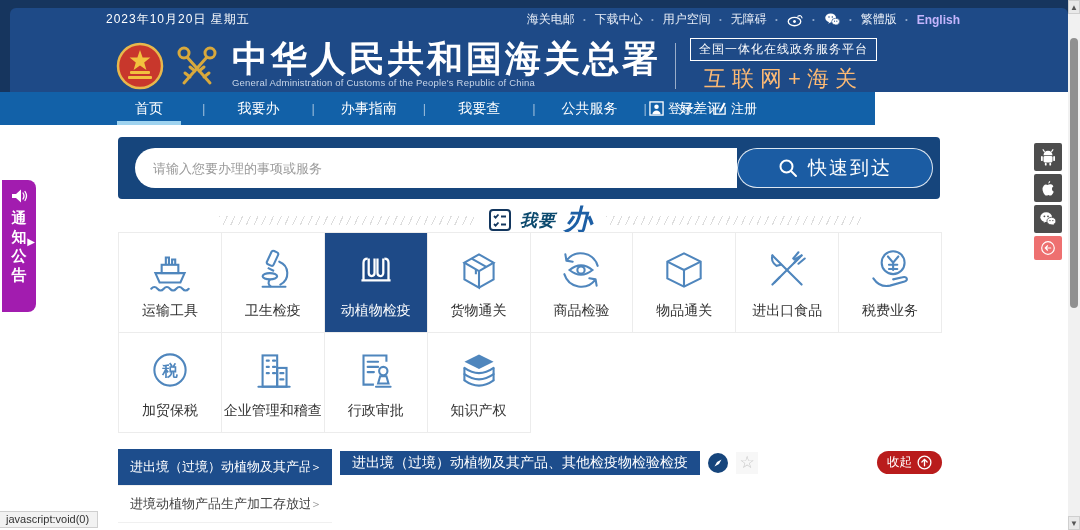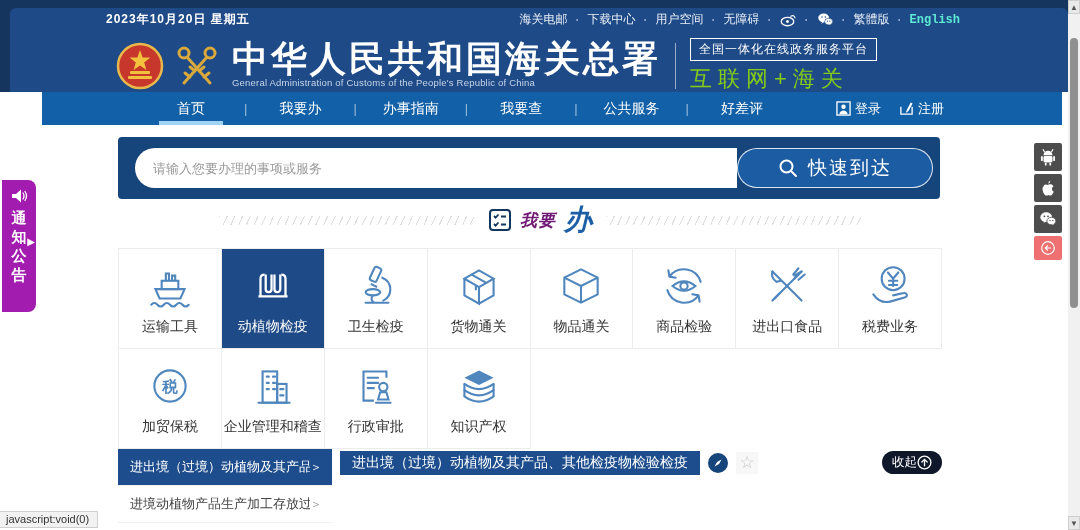--- a/index.html
+++ b/index.html
@@ -2,82 +2,82 @@
 <html><head>
 <meta charset="utf-8">
 <style>
   * { margin:0; padding:0; box-sizing:border-box; }
   html,body { width:1080px; height:530px; overflow:hidden; }
   body { font-family:"Liberation Sans","DejaVu Sans",sans-serif; background:#fff; position:relative; }
 
   
   .frame-top { position:absolute; left:0; top:0; width:1080px; height:92px; background:#16355e; }
   .topband { position:absolute; left:10px; top:8px; right:12px; height:84px; background:#1e4a87; border-radius:6px 6px 0 0; }
-  .date { position:absolute; left:96px; top:3px; color:#fff; font-size:12px; font-weight:bold; letter-spacing:1px; }
+  .date { position:absolute; left:96px; top:3px; color:#fff; font-size:12px; font-weight:normal; letter-spacing:1px; }
   .toplinks { position:absolute; right:108px; top:3px; display:flex; align-items:center; color:#e8eef7; font-size:12px; }
   .toplinks .tl { cursor:pointer; }
   .toplinks .dot { margin:0 8px; color:#8fa8cc; font-weight:bold; }
-  .toplinks .lang-en { font-weight:bold; color:#5eead4;font-family:Liberation Mono, monospace; }
+  .toplinks .lang-en { font-weight:bold; color:#c4b5fd; }
   .tl-icon { display:inline-flex; width:17px; height:15px; vertical-align:middle; }
 
   .logo-row { position:absolute; left:106px; top:30px; display:flex; align-items:center; }
   .emblem { width:48px; height:48px; }
   .keys { width:50px; height:50px; margin-left:8px; }
   .title-block { margin-left:10px; }
   .site-title { color:#fff; font-size:36px; font-weight:bold; letter-spacing:3px; line-height:30px; }
   .site-sub { color:#c7d5e8; font-size:9.5px; margin-top:3px; letter-spacing:.2px; }
   .vdivider { width:1px; height:46px; background:rgba(255,255,255,.55); margin:0 14px; }
   .platform .badge { display:inline-block; border:1px solid #fff; color:#fff; font-size:12px; padding:2px 8px; letter-spacing:1px; }
-  .platform .pname { color:#84cc16; font-size:22px; letter-spacing:6px; margin-top:3px; }
-
-  
-  .navband { position:absolute; left:0; top:92px; width:1020px; height:33px; background:#1261a8;margin-left:42px; }
+  .platform .pname { color:#fdba74; font-size:22px; letter-spacing:6px; margin-top:3px;text-align:center; }
+
+  
+  .navband { position:absolute; left:0; top:92px; width:875px; height:33px; background:#1261a8; }
   .nav-items { position:absolute; left:118px; top:0; height:33px; display:flex; align-items:center; }
   .nav-item { color:#fff; font-size:14px; padding:0 4px; height:33px; line-height:33px; position:relative; cursor:pointer; text-align:center; min-width:62px; }
   .nav-sep { color:rgba(255,255,255,.55); margin:0 22px; font-size:13px; }
   .nav-item.active::after { content:""; position:absolute; left:50%; transform:translateX(-50%); bottom:0; width:64px; height:4px; background:#9fd3ef; }
   .nav-auth { position:absolute; right:118px; top:0; height:33px; display:flex; align-items:center; gap:18px; color:#ffffff; font-size:13px; }
   .auth-link { display:flex; align-items:center; gap:4px; cursor:pointer; }
 
   
   .search-panel { position:absolute; left:118px; top:137px; width:822px; height:62px; background:#16457c; border-radius:4px; }
   .search-input { position:absolute; left:17px; top:11px; width:602px; height:40px; border:none; outline:none; background:#fff; border-radius:20px 0 0 20px; padding:10px 18px; font-size:13px; color:#333; font-family:inherit; }
   .search-input::placeholder { color:#9a9a9a; }
   .search-btn { position:absolute; left:619px; top:11px; width:196px; height:40px; background:#1b5ca3; border:1px solid rgba(255,255,255,.85); border-radius:20px; color:#fff; font-size:19px; letter-spacing:2px; display:flex; align-items:center; justify-content:center; gap:10px; cursor:pointer; font-family:inherit; }
 
   
   .section-head { position:absolute; left:0; top:207px; width:1080px; display:flex; align-items:center; justify-content:center; gap:14px; }
   .hatch { width:255px; height:9px; background:repeating-linear-gradient(115deg,#ddd 0 1px,transparent 1px 7px); }
   .sh-center { display:flex; align-items:center; gap:8px; }
-  .sh-prefix { font-size:17px; font-weight:bold; font-style:italic; color:#701a75; letter-spacing:1px; }
+  .sh-prefix { font-size:17px; font-weight:bold; font-style:italic; color:#0c4a6e; letter-spacing:1px; }
   .sh-suffix { font-size:28px; font-weight:bold; font-style:italic; color:#1d5fa5; line-height:26px; }
 
   
-  .grid { position:absolute; left:118px; top:248px; width:824px; display:grid; grid-template-columns:repeat(8,1fr); border-top:1px solid #ececec; border-left:1px solid #ececec; }
+  .grid { position:absolute; left:118px; top:232px; width:824px; display:grid; grid-template-columns:repeat(8,1fr); border-top:1px solid #ececec; border-left:1px solid #ececec; }
   .tile { height:100px; background:#fff; border-right:1px solid #ececec; border-bottom:1px solid #ececec; display:flex; flex-direction:column; align-items:center; justify-content:center; gap:7px; color:#4f86bd; cursor:pointer; }
   .tile .label { font-size:14px; color:#333; }
   .tile.selected { background:#1e4a87; color:#fff; }
   .tile.selected .label { color:#fff; }
   .tile.blank { border:none; background:#fff; cursor:default; }
   .tile svg { width:50px; height:50px; }
 
   
   .detail { position:absolute; left:118px; top:449px; width:824px; height:81px; }
   .dmenu { position:absolute; left:0; top:0; width:214px; }
   .dmenu-item { height:37px; display:flex; align-items:center; justify-content:space-between; padding:0 10px 0 12px; font-size:13px; color:#444; background:#fff; border-bottom:1px solid #f0f0f0; cursor:pointer; }
   .dmenu-item .arr { color:#999; font-size:12px; }
   .dmenu-item.selected { background:#1d4d8c; color:#fff; }
   .dmenu-item.selected .arr { color:#fff; }
   .dmenu-item .mi-label { white-space:nowrap; overflow:hidden; }
   .dbody { position:absolute; left:214px; top:2px; right:0; }
   .dheader-row { display:flex; align-items:center; gap:8px; padding-left:8px; }
   .dheader { background:#1d4d8c; color:#fff; font-size:14px; padding:3px 12px; white-space:nowrap; }
   .compass { width:20px; height:20px; border-radius:50%; background:#16457c; display:flex; align-items:center; justify-content:center; cursor:pointer; }
   .fav-star { width:22px; height:22px; background:#f7f7f7; color:#c6c6c6; font-size:17px; line-height:22px; text-align:center; cursor:pointer; }
-  .collapse-btn { position:absolute; right:0; top:0; background:#0f172a; border-radius:12px; color:#fff; font-size:12.5px; padding:3px 10px; display:flex; align-items:center; cursor:pointer; }
+  .collapse-btn { position:absolute; right:0; top:0; background:#b91c1c; border-radius:12px; color:#fff; font-size:12.5px; padding:3px 10px; display:flex; align-items:center; gap:5px; cursor:pointer; }
 
   
   .notice-tab { position:absolute; left:2px; top:180px; width:34px; height:132px; background:#a21caf; border-radius:0 8px 8px 0; color:#fff; display:flex; flex-direction:column; align-items:center; padding-top:8px; cursor:pointer; }
   .notice-text { font-size:15px; font-weight:bold; line-height:19px; width:16px; text-align:center; margin-top:4px; }
   .notice-arrow { position:absolute; right:1px; top:56px; font-size:10px; color:#fff; }
 
   .appbar { position:absolute; left:1034px; top:143px; width:28px; display:flex; flex-direction:column; gap:3px; }
   .app-btn { width:28px; height:28px; background:#4d4d4d; border-radius:2px; display:flex; align-items:center; justify-content:center; cursor:pointer; }
   .app-btn.red { background:#ee7070; height:24px; }
   .app-btn svg { width:18px; height:18px; }
@@ -221,62 +221,62 @@
 <div class="grid">
   <div class="tile">
     <svg viewBox="0 0 48 48" fill="none" stroke="currentColor" stroke-width="2">
       <path d="M10 27 L14 36 H34 L38 27 Z"></path>
         <rect x="16" y="19" width="16" height="8"></rect>
         <path d="M20 19 v-7 h3 v7 M26 19 v-5 h3 v5"></path>
         <path d="M6 42 q3 -3.5 6 0 q3 3.5 6 0 q3 -3.5 6 0 q3 3.5 6 0 q3 -3.5 6 0 q3 3.5 6 0" stroke-linecap="round"></path>
     </svg>
     <div class="label">运输工具</div>
   </div>
-  <div class="tile selected">
-    <svg viewBox="0 0 48 48" fill="none" stroke="currentColor" stroke-width="2.2">
-      <path d="M12 34 V17 q0 -4 4 -4 M36 34 V17 q0 -4 -4 -4 M10 34 h28"></path>
-      <path d="M17 13 v14 a2.8 2.8 0 0 0 5.6 0 V13 M25.4 13 v14 a2.8 2.8 0 0 0 5.6 0 V13"></path>
-    </svg>
-    <div class="label">动植物检疫</div>
-  </div>
   <div class="tile">
     <svg viewBox="0 0 48 48" fill="none" stroke="currentColor" stroke-width="2">
       <rect x="20" y="6" width="7" height="14" rx="2" transform="rotate(25 24 13)"></rect>
         <path d="M19 22 l6 3"></path>
         <path d="M30 16 a12 12 0 0 1 1 22" stroke-linecap="round"></path>
         <ellipse cx="21" cy="30" rx="7" ry="3"></ellipse>
         <path d="M14 40 h22" stroke-linecap="round"></path>
         <path d="M21 33 q-3 4 1 7"></path>
     </svg>
     <div class="label">卫生检疫</div>
   </div>
+  <div class="tile selected">
+    <svg viewBox="0 0 48 48" fill="none" stroke="currentColor" stroke-width="2.2">
+      <path d="M12 34 V17 q0 -4 4 -4 M36 34 V17 q0 -4 -4 -4 M10 34 h28"></path>
+      <path d="M17 13 v14 a2.8 2.8 0 0 0 5.6 0 V13 M25.4 13 v14 a2.8 2.8 0 0 0 5.6 0 V13"></path>
+    </svg>
+    <div class="label">动植物检疫</div>
+  </div>
   <div class="tile">
     <svg viewBox="0 0 48 48" fill="none" stroke="currentColor" stroke-width="2">
       <path d="M10 17 L24 9 L38 17 L24 25 Z"></path>
         <path d="M10 17 V33 L24 41 V25"></path>
         <path d="M38 17 V33 L24 41"></path>
         <path d="M17 13 L31 21 M21 23 v5"></path>
     </svg>
     <div class="label">货物通关</div>
   </div>
   <div class="tile">
     <svg viewBox="0 0 48 48" fill="none" stroke="currentColor" stroke-width="2">
-      <path d="M24 8 L40 16 V32 L24 40 L8 32 V16 Z"></path>
-        <path d="M8 16 L24 24 L40 16 M24 24 V40"></path>
-    </svg>
-    <div class="label">物品通关</div>
-  </div>
-  <div class="tile">
-    <svg viewBox="0 0 48 48" fill="none" stroke="currentColor" stroke-width="2">
       <path d="M40 20 A17 17 0 0 0 10 15 M10 15 l-1 -6 M10 15 l6 1" stroke-linecap="round"></path>
       <path d="M8 28 A17 17 0 0 0 38 33 M38 33 l1 6 M38 33 l-6 -1" stroke-linecap="round"></path>
       <path d="M13 24 q11 -9 22 0 q-11 9 -22 0z"></path>
         <circle cx="24" cy="24" r="3.5"></circle>
     </svg>
     <div class="label">商品检验</div>
+  </div>
+  <div class="tile">
+    <svg viewBox="0 0 48 48" fill="none" stroke="currentColor" stroke-width="2">
+      <path d="M24 8 L40 16 V32 L24 40 L8 32 V16 Z"></path>
+        <path d="M8 16 L24 24 L40 16 M24 24 V40"></path>
+    </svg>
+    <div class="label">物品通关</div>
   </div>
   <div class="tile">
     <svg viewBox="0 0 48 48" fill="none" stroke="currentColor" stroke-width="2" stroke-linecap="round">
       <path d="M10 10 L38 38"></path>
         <path d="M10 10 q-2 6 4 10 l4 -1"></path>
         <path d="M38 10 L10 38"></path>
         <path d="M38 10 l-7 4 M35 7 l-5 6 M41 13 l-6 5"></path>
         <path d="M17 31 l-5 5 M31 17 l5 -5"></path>
     </svg>
     <div class="label">进出口食品</div>

